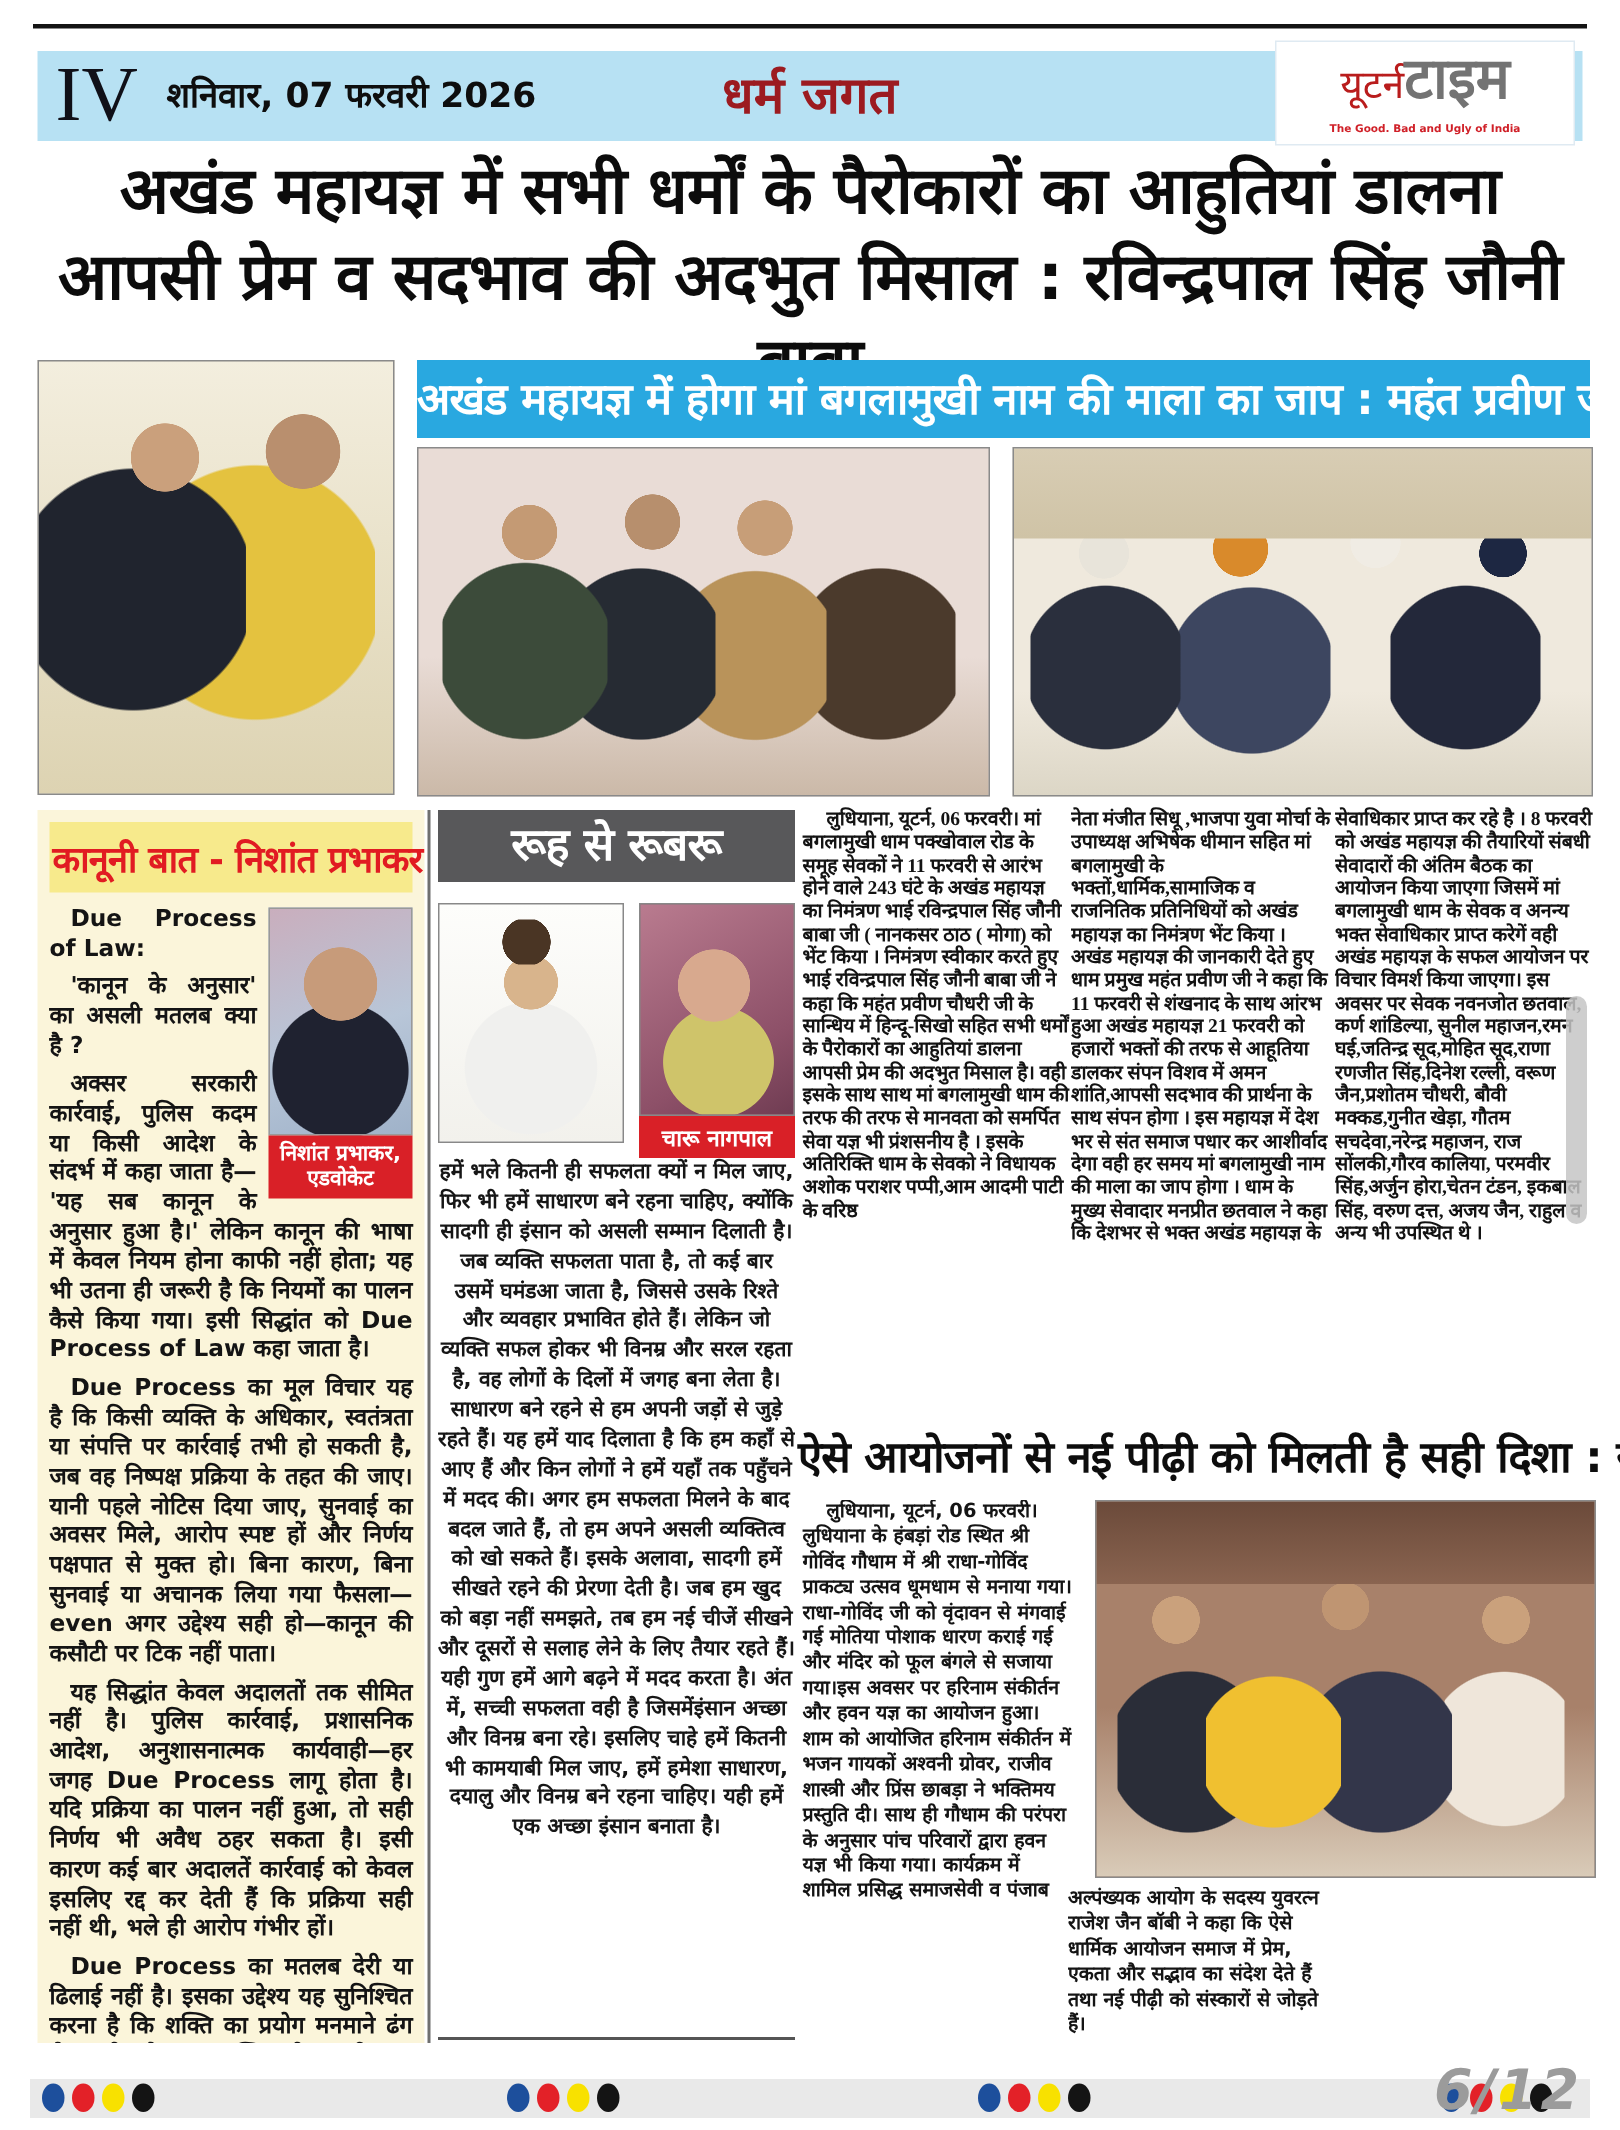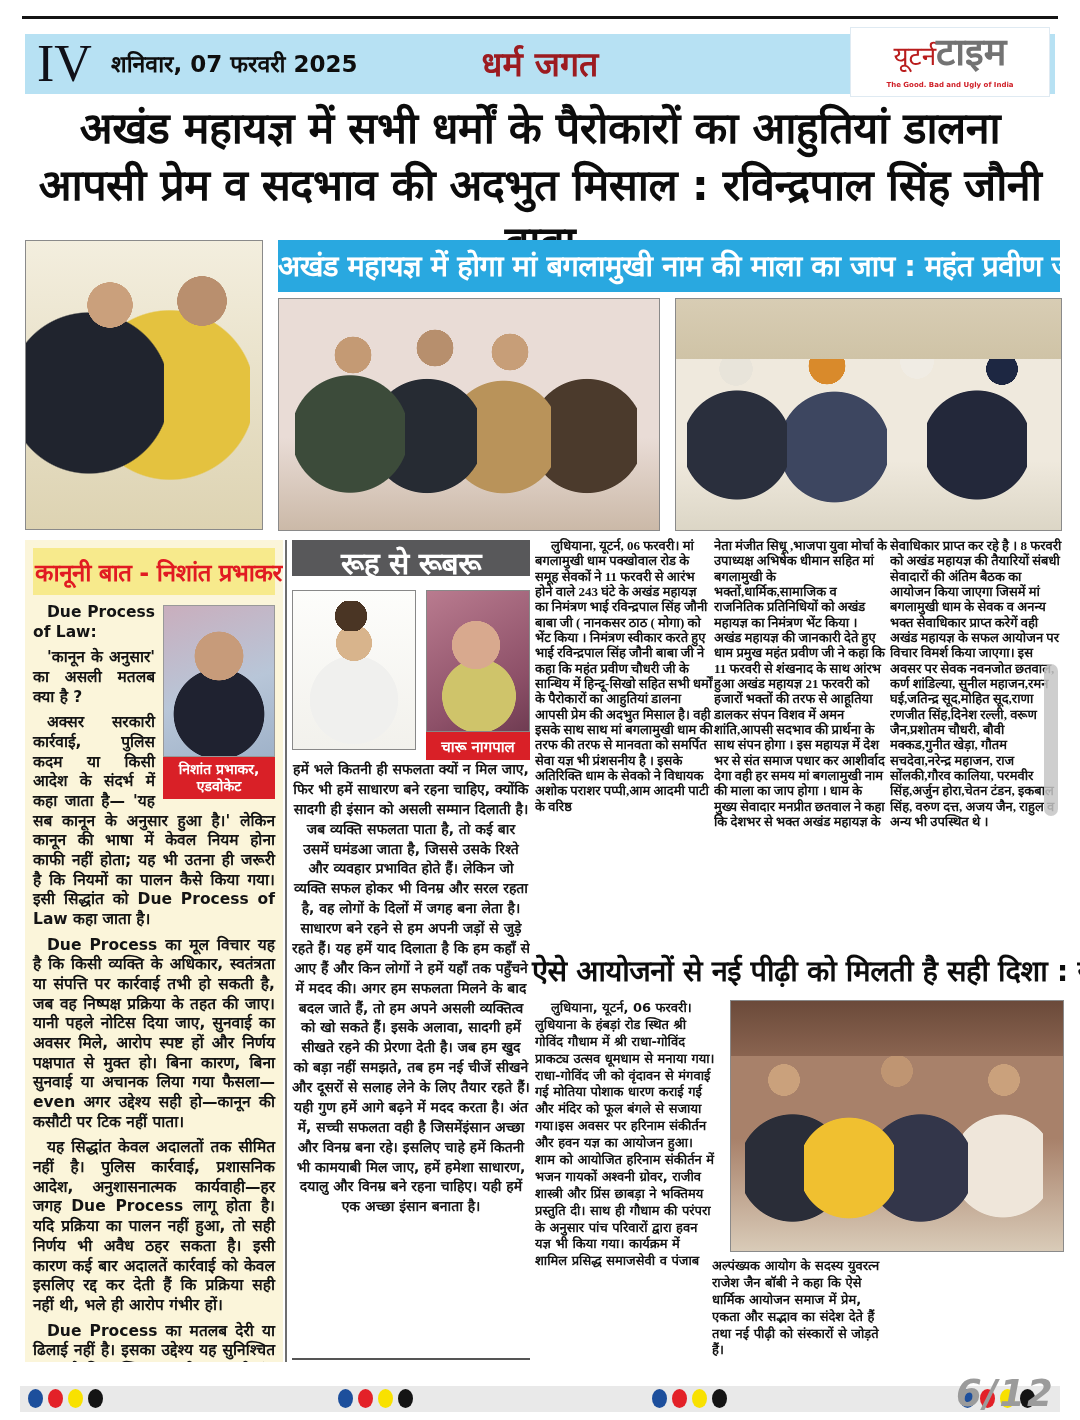--- a/index.html
+++ b/index.html
@@ -65,38 +65,38 @@
     background-position:0 0,12% 26%,38% 24%,64% 22%,88% 26%,4% 88%,38% 90%,88% 88%,0 0;}
 
   
   .col-legal{position:absolute;left:25px;top:540px;width:258px;height:822px;background:#fbf5da;
              padding:8px 8px 6px;box-sizing:border-box;overflow:hidden;}
   .legal-header{background:#f7ea8c;color:#e11b22;font-size:24px;font-weight:bold;text-align:center;
                 padding:7px 2px;margin-bottom:8px;letter-spacing:-0.5px;white-space:nowrap;}
   .legal-body{font-size:15.5px;line-height:1.27;font-weight:600;text-align:justify;color:#141414;}
   .legal-body p{margin:0 0 6px;text-indent:14px;}
   .legal-lead{margin:0;font-weight:bold;}
-  .portrait{float:right;width:112px;margin:16px 0 6px 8px;}
+  .portrait{float:right;width:96px;margin:16px 0 6px 8px;}
   .portrait-img{height:150px;border:1px solid #999;background-color:#b8c6d8;
     background-image:
       radial-gradient(circle,#c79b7a 0 60%,transparent 61%),
       radial-gradient(circle,#1f2230 0 60%,transparent 61%),
       linear-gradient(160deg,#c9aebd,#b8c6d8 55%,#9fb2c9);
     background-repeat:no-repeat;
     background-size:52px 62px,120px 90px,100% 100%;
     background-position:50% 22%,50% 105%,0 0;}
   .portrait-caption{background:#d92027;color:#fff;font-size:14px;font-weight:bold;text-align:center;
                     padding:4px 1px;line-height:1.2;}
 
   .divider-v{position:absolute;left:285px;top:540px;width:2px;height:822px;background:#6f6f6f;}
 
   
   .col-ruh{position:absolute;left:292px;top:540px;width:238px;height:820px;overflow:hidden;
            border-bottom:2px solid #555;box-sizing:border-box;}
-  .ruh-banner{height:36px;background:#58585a;color:#ffffff;font-size:30px;font-weight:bold;
+  .ruh-banner{height:48px;background:#58585a;color:#ffffff;font-size:30px;font-weight:bold;
               text-align:center;line-height:48px;letter-spacing:-0.5px;}
   .ruh-figs{display:flex;gap:10px;margin-top:14px;align-items:flex-start;}
   .cartoon{width:122px;height:158px;border:1px solid #888;background-color:#ffffff;
     background-image:
       radial-gradient(circle,#4a3524 0 60%,transparent 61%),
       radial-gradient(circle,#d8b48c 0 60%,transparent 61%),
       radial-gradient(circle,#f0f0ee 0 60%,transparent 61%),
       linear-gradient(#fdfdfb,#f2f1ec);
     background-repeat:no-repeat;
     background-size:44px 30px,38px 46px,96px 110px,100% 100%;
@@ -162,21 +162,21 @@
 </style>
 </head>
 <body>
 
 <div class="page">
 
   <div class="toprule"></div>
 
   <header class="masthead">
     <span class="pgnum">IV</span>
-    <span class="mdate">शनिवार, 07 फरवरी 2025</span>
+    <span class="mdate">शनिवार, 07 फरवरी 2026</span>
     <span class="section">धर्म जगत</span>
     <div class="logo">
       <span class="l1">यूटर्न</span><span class="l2">टाइम</span>
       <div class="tag">The Good. Bad and Ugly of India</div>
     </div>
   </header>
 
   <h1 class="headline">अखंड महायज्ञ में सभी धर्मों के पैरोकारों का आहुतियां डालना आपसी प्रेम व सदभाव की अदभुत मिसाल : रविन्द्रपाल सिंह जौनी बाबा</h1>
 
   <div class="photo photo-left"></div>

